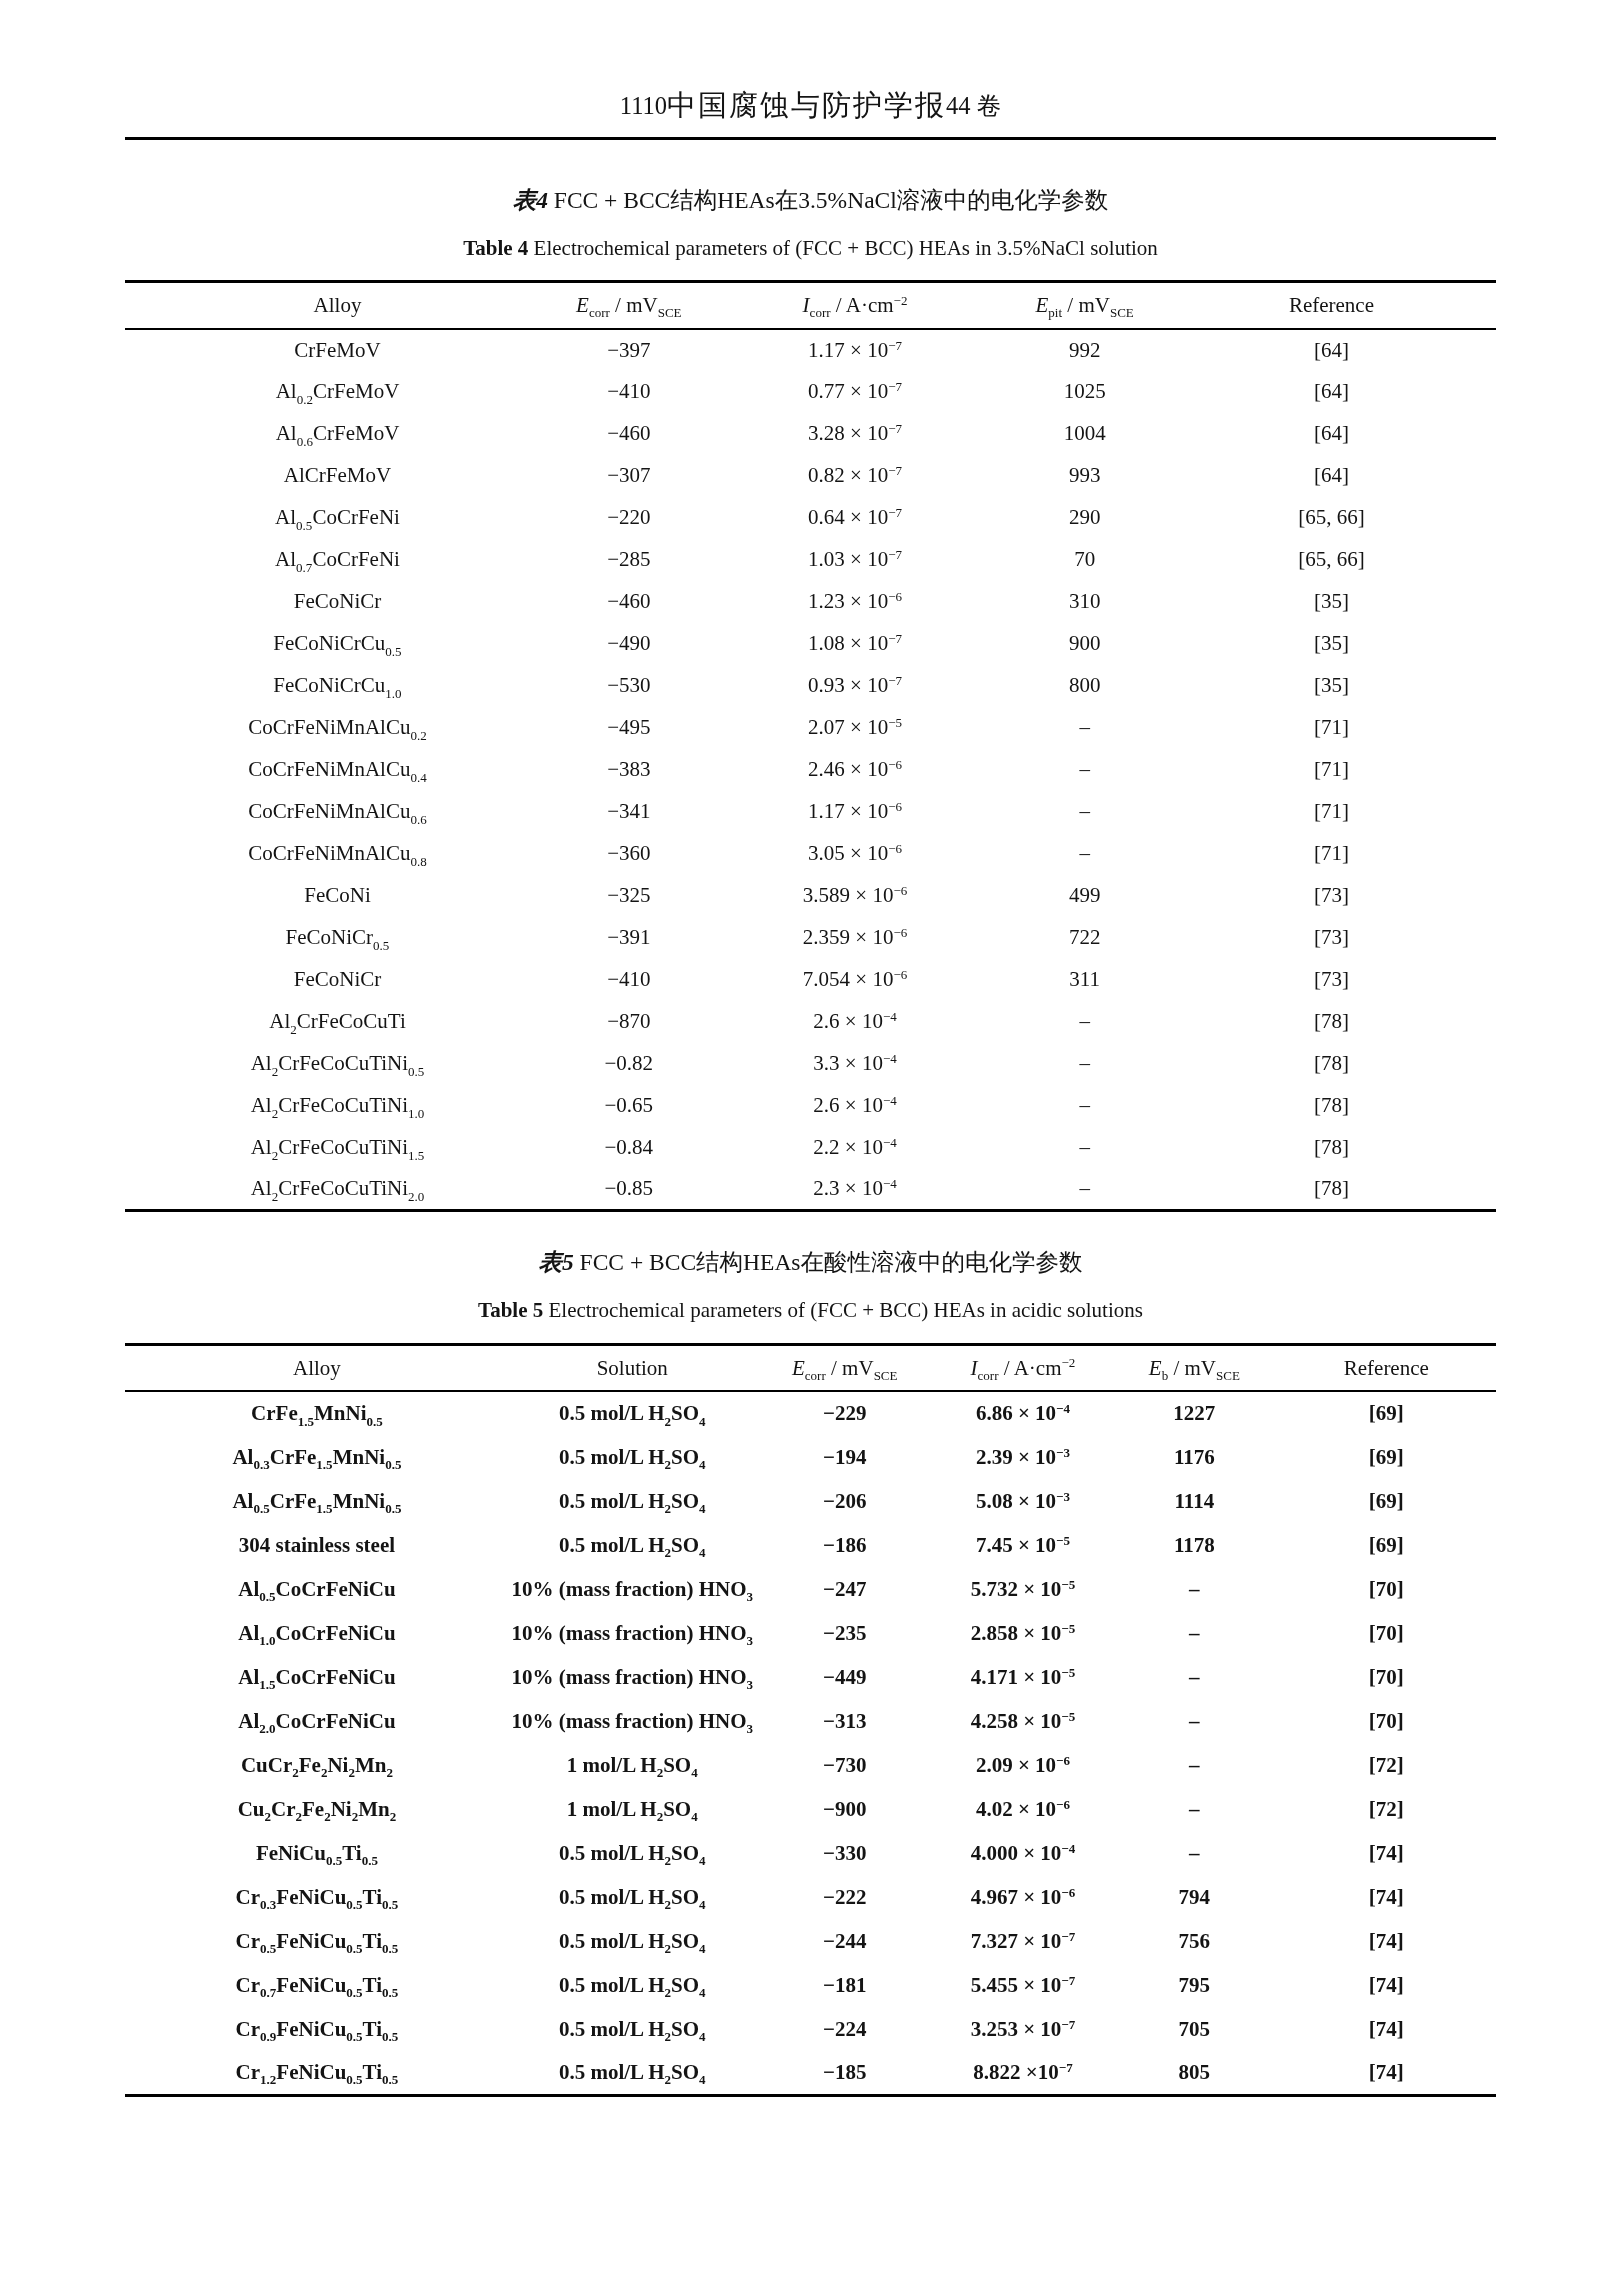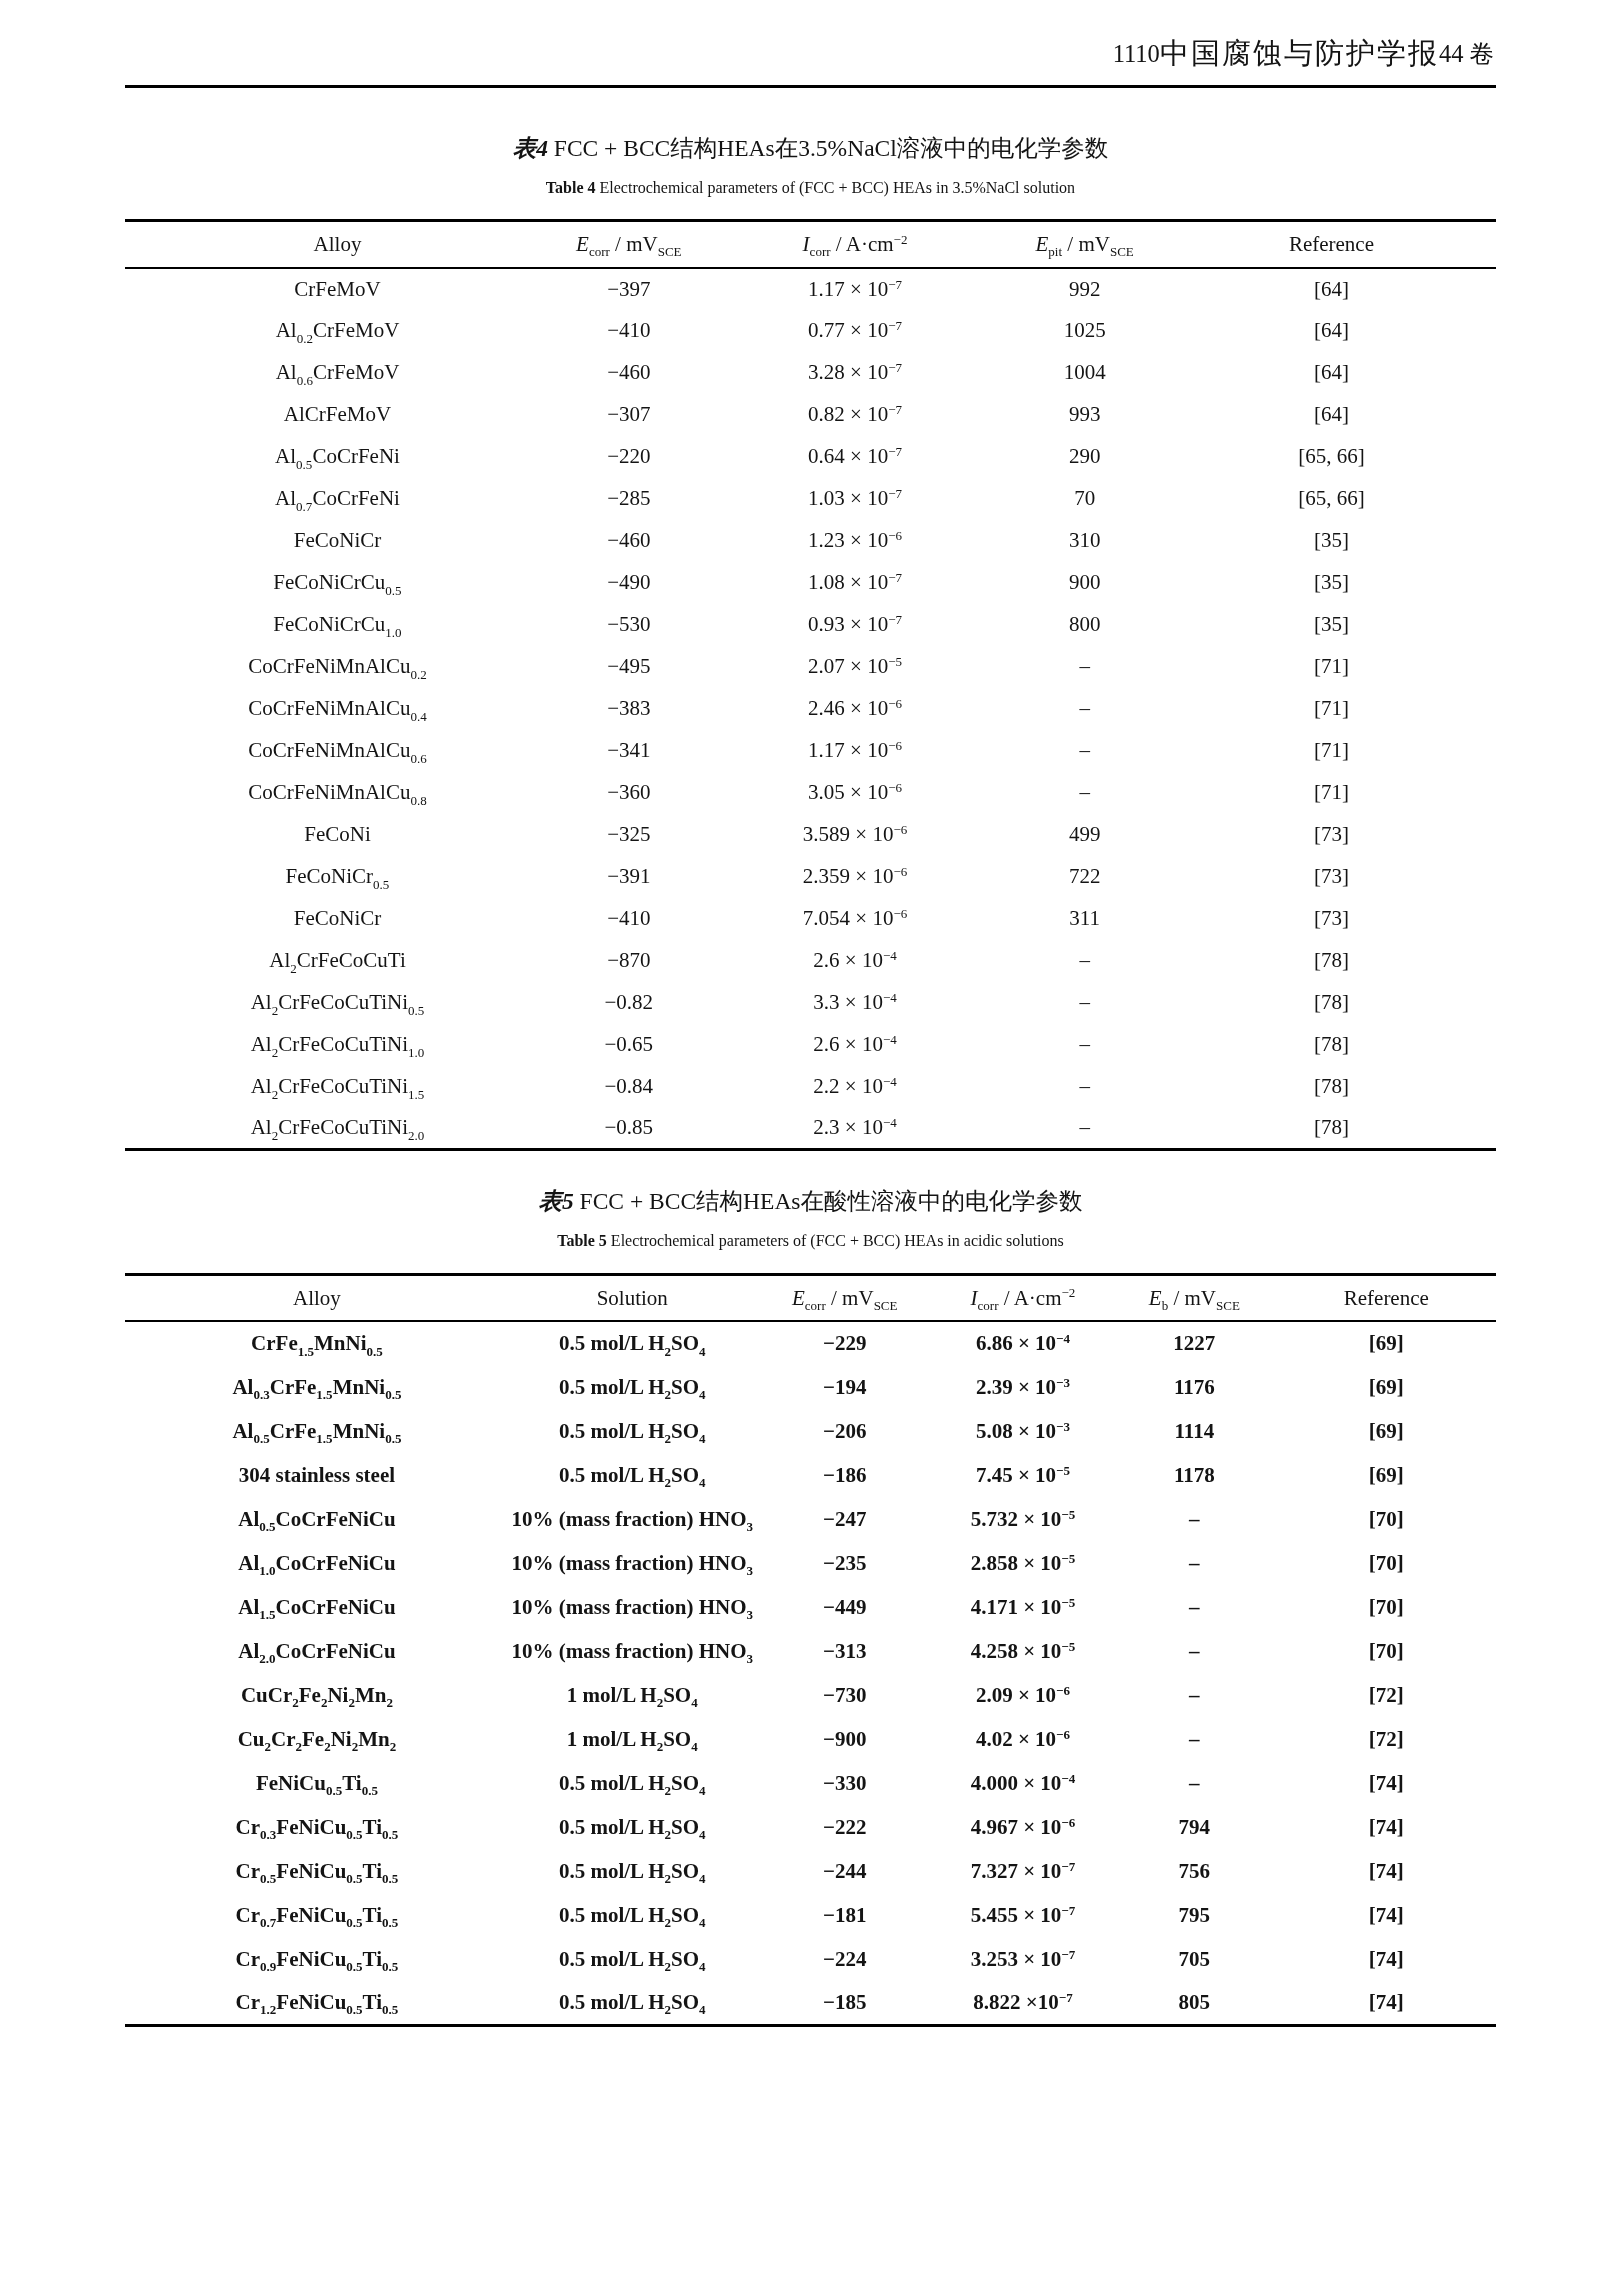--- a/index.html
+++ b/index.html
@@ -6,34 +6,34 @@
   .page{
     position:relative;
     width:1621px;height:2293px;
     margin:0 auto;
     background:#ffffff;
     font-family:"Liberation Serif","DejaVu Serif",serif;
     color:#141414;
     overflow:hidden;
   }
   .page-header{
-    display:flex;justify-content:flex-end;align-items:flex-end;
-    padding:38px 127px 0 127px;
+    display:flex;justify-content:center;align-items:flex-end;
+    padding:90px 127px 0 127px;
     font-size:24.5px;line-height:31px;
   }
   .page-header .journal{font-size:29px;letter-spacing:2px;}
   .header-rule{height:2.9px;background:#000;margin:15.7px 125px 0 125px;}
 
   .table-block{margin:0 125px;}
   .block-4{margin-top:45px;}
   .block-5{margin-top:35px;}
 
   .cap-zh{text-align:center;font-size:23.5px;line-height:31px;}
   .cap-zh .cap-label{font-weight:bold;font-style:italic;}
-  .cap-en{text-align:center;font-size:16px;line-height:29px;margin-top:9px;}
+  .cap-en{text-align:center;font-size:21px;line-height:29px;margin-top:18px;}
   .cap-en .cap-label{font-weight:bold;}
 
   table.data-table{
     width:100%;
     margin-top:17.6px;
     border-collapse:collapse;
     border-top:3.9px solid #000;
     border-bottom:3.9px solid #000;
     table-layout:fixed;
   }

